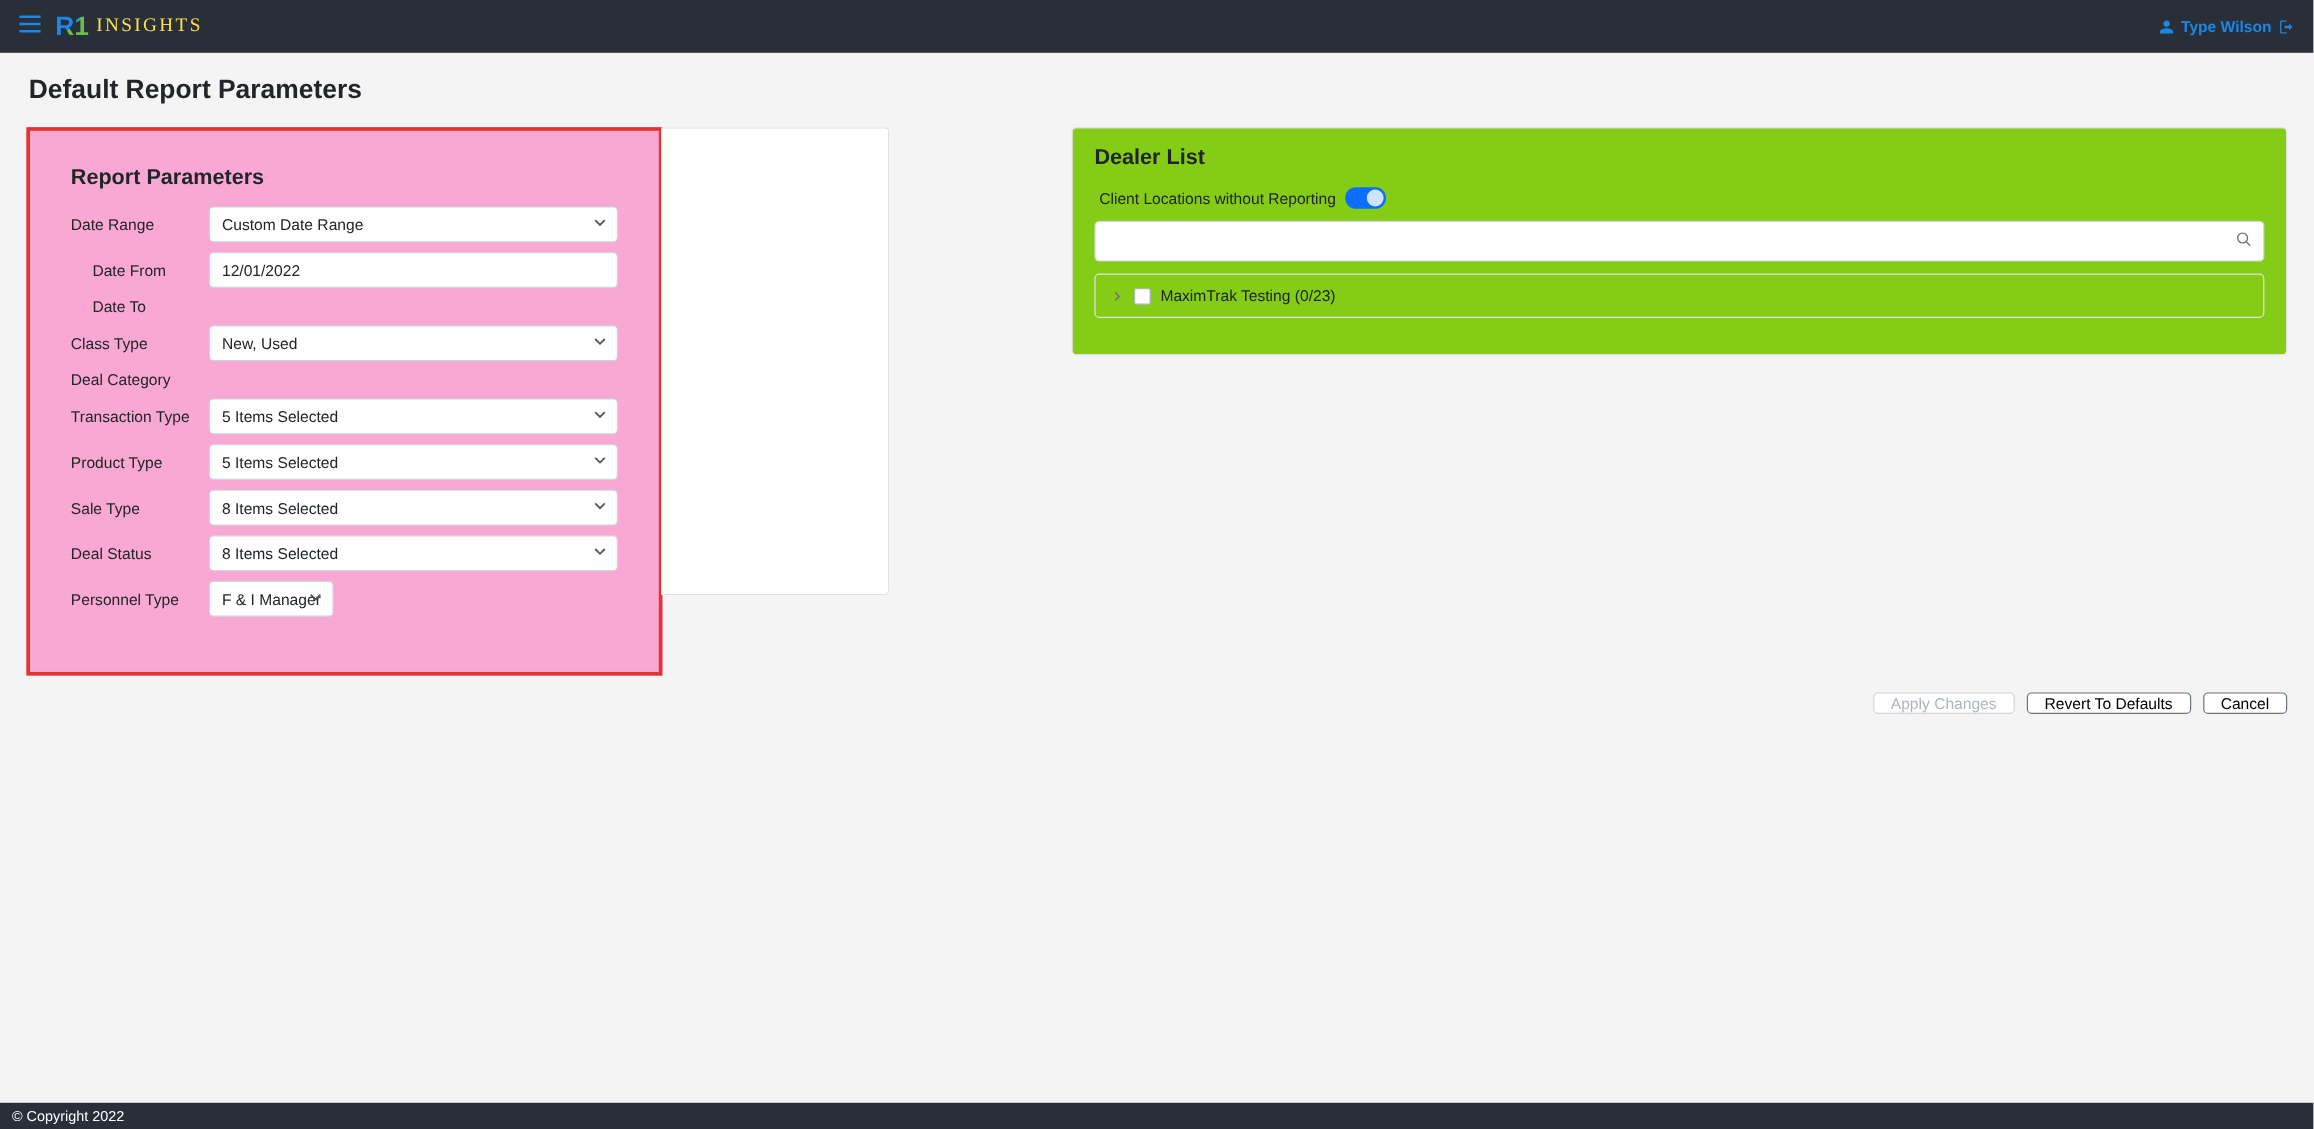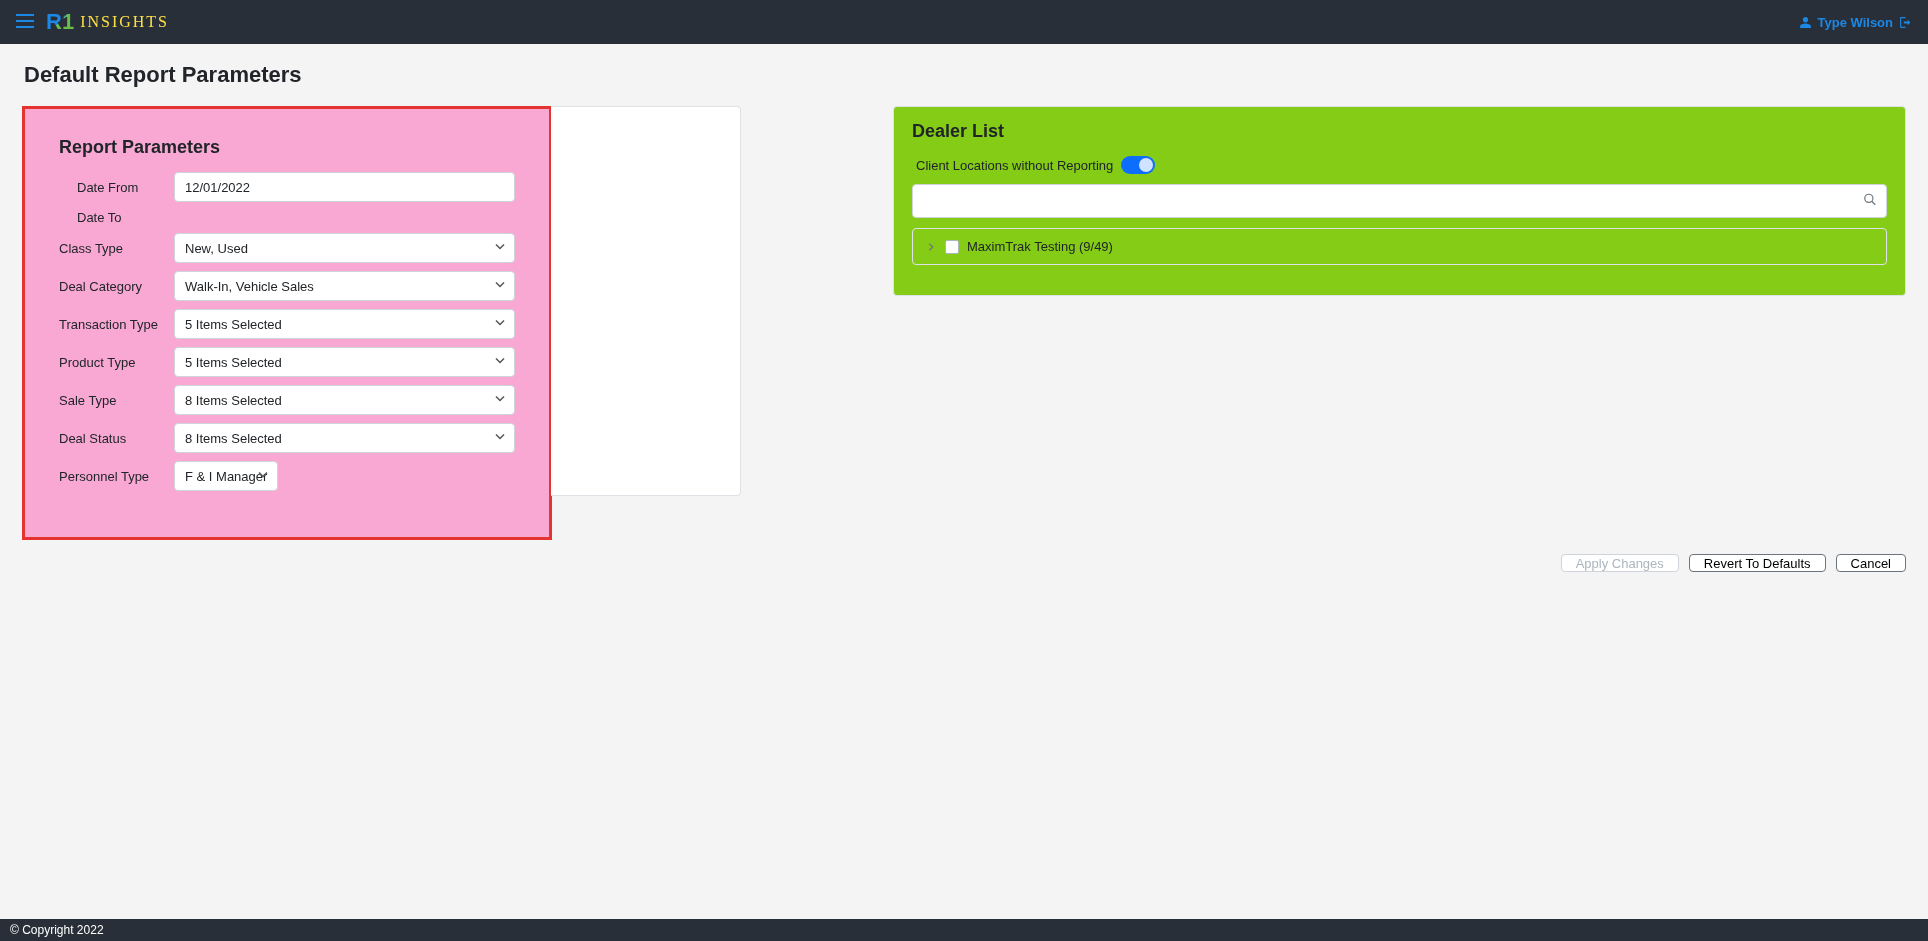--- a/index.html
+++ b/index.html
@@ -229,20 +229,29 @@
 <div class="content">
   <h1 class="page-title">Default Report Parameters</h1>
 
   <div class="panels">
 
     <div class="panel-left-attach">
       <div class="panel-left-wrap">
         <div class="panel-left">
           <div class="panel-title">Report Parameters</div>
 
+          <div class="form-row">
+            <div class="form-label">Date Range</div>
+            <div class="select-box">
+              <span>Custom Date Range</span>
+              <span class="chev"><svg class="chev-svg" viewBox="0 0 12 12">
+                    <path d="M2 4l4 4 4-4" fill="none" stroke="#555" stroke-width="1.5"></path>
+                  </svg></span>
+            </div>
+          </div>
 
           <div class="form-row">
             <div class="form-label indent">Date From</div>
             <div class="text-input">
               <span>12/01/2022</span>
             </div>
           </div>
 
           <div class="form-row">
             <div class="form-label indent">Date To</div>
@@ -253,26 +262,20 @@
             <div class="select-box">
               <span>New, Used</span>
               <span class="chev"><svg class="chev-svg" viewBox="0 0 12 12">
                     <path d="M2 4l4 4 4-4" fill="none" stroke="#555" stroke-width="1.5"></path>
                   </svg></span>
             </div>
           </div>
 
           <div class="form-row">
             <div class="form-label">Deal Category</div>
-            <div class="select-box">
-              <span>Walk-In, Vehicle Sales</span>
-              <span class="chev"><svg class="chev-svg" viewBox="0 0 12 12">
-                    <path d="M2 4l4 4 4-4" fill="none" stroke="#555" stroke-width="1.5"></path>
-                  </svg></span>
-            </div>
           </div>
 
           <div class="form-row">
             <div class="form-label">Transaction Type</div>
             <div class="select-box">
               <span>5 Items Selected</span>
               <span class="chev"><svg class="chev-svg" viewBox="0 0 12 12">
                     <path d="M2 4l4 4 4-4" fill="none" stroke="#555" stroke-width="1.5"></path>
                   </svg></span>
             </div>
@@ -340,21 +343,21 @@
         </span>
       </div>
       <div class="tree-box">
         <div class="tree-row">
           <span class="tree-chev">
             <svg width="10" height="10" viewBox="0 0 12 12">
                 <path d="M4 2l4 4-4 4" fill="none" stroke="#6c757d" stroke-width="1.5"></path>
               </svg>
           </span>
           <span class="chk"></span>
-          <span>MaximTrak Testing (9/49)</span>
+          <span>MaximTrak Testing (0/23)</span>
         </div>
       </div>
     </div>
   </div>
 
   <div class="button-row">
     <button class="btn disabled">Apply Changes</button>
     <button class="btn">Revert To Defaults</button>
     <button class="btn">Cancel</button>
   </div>

